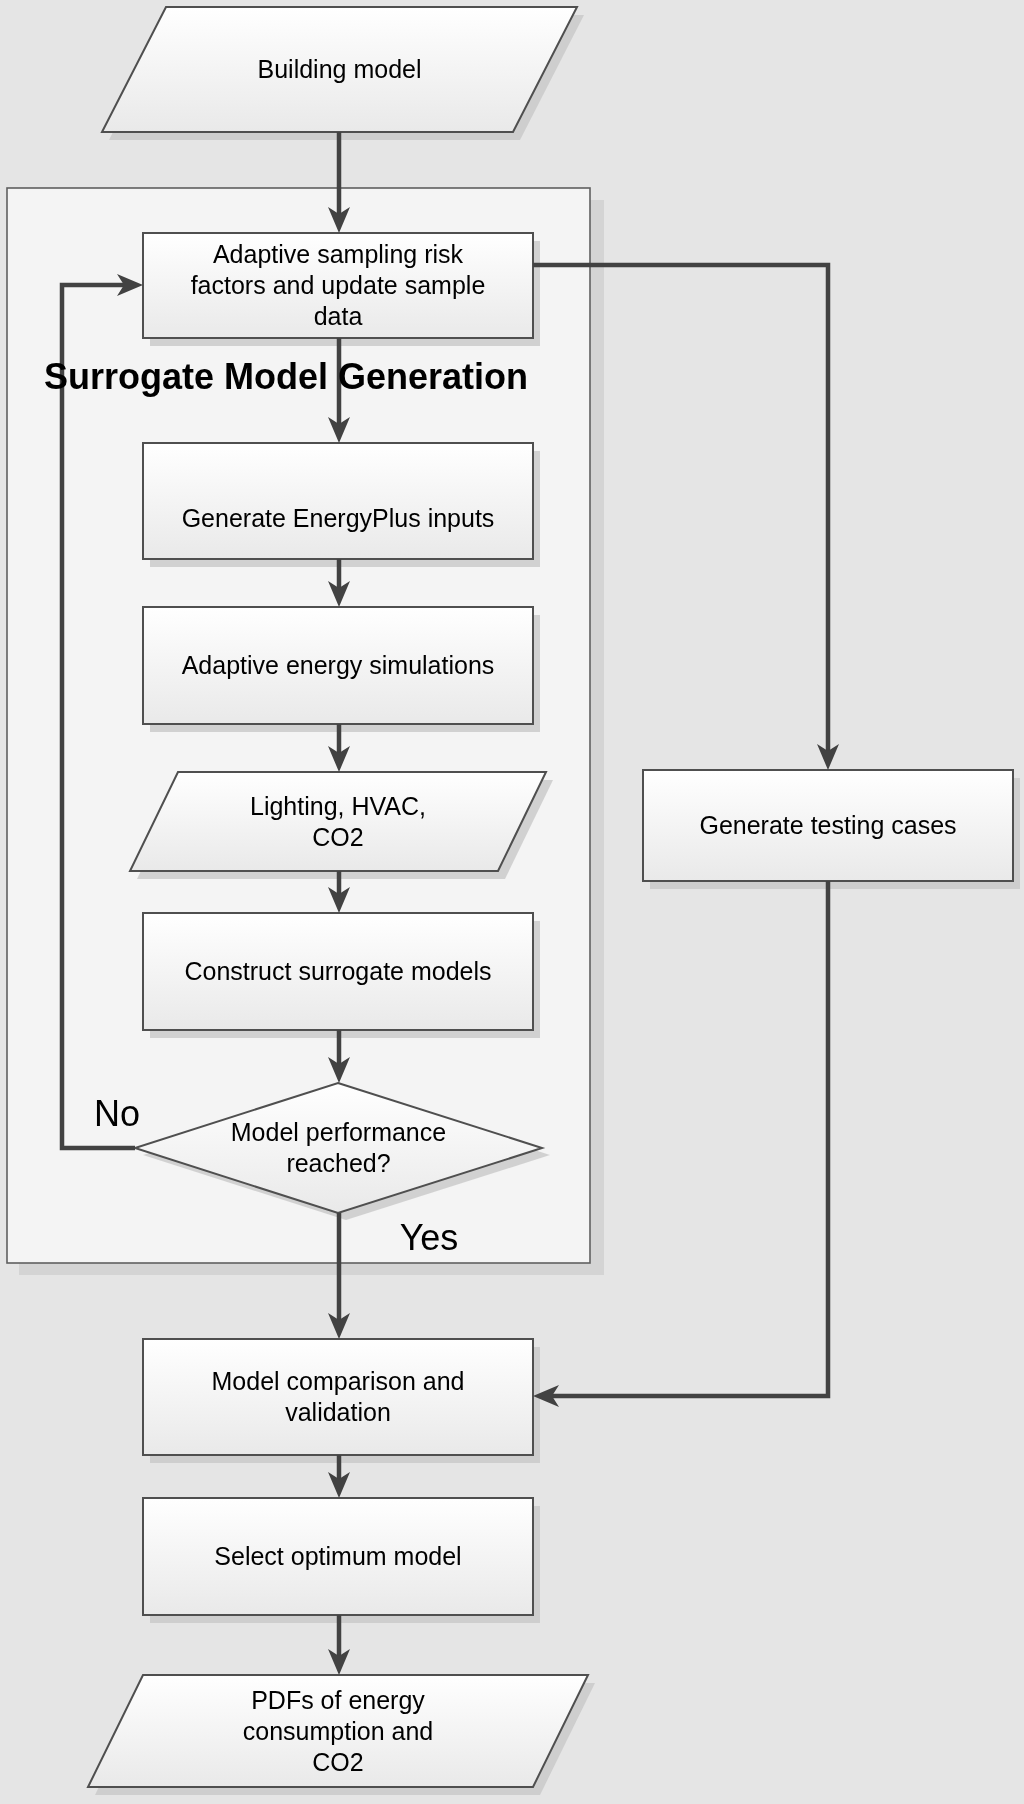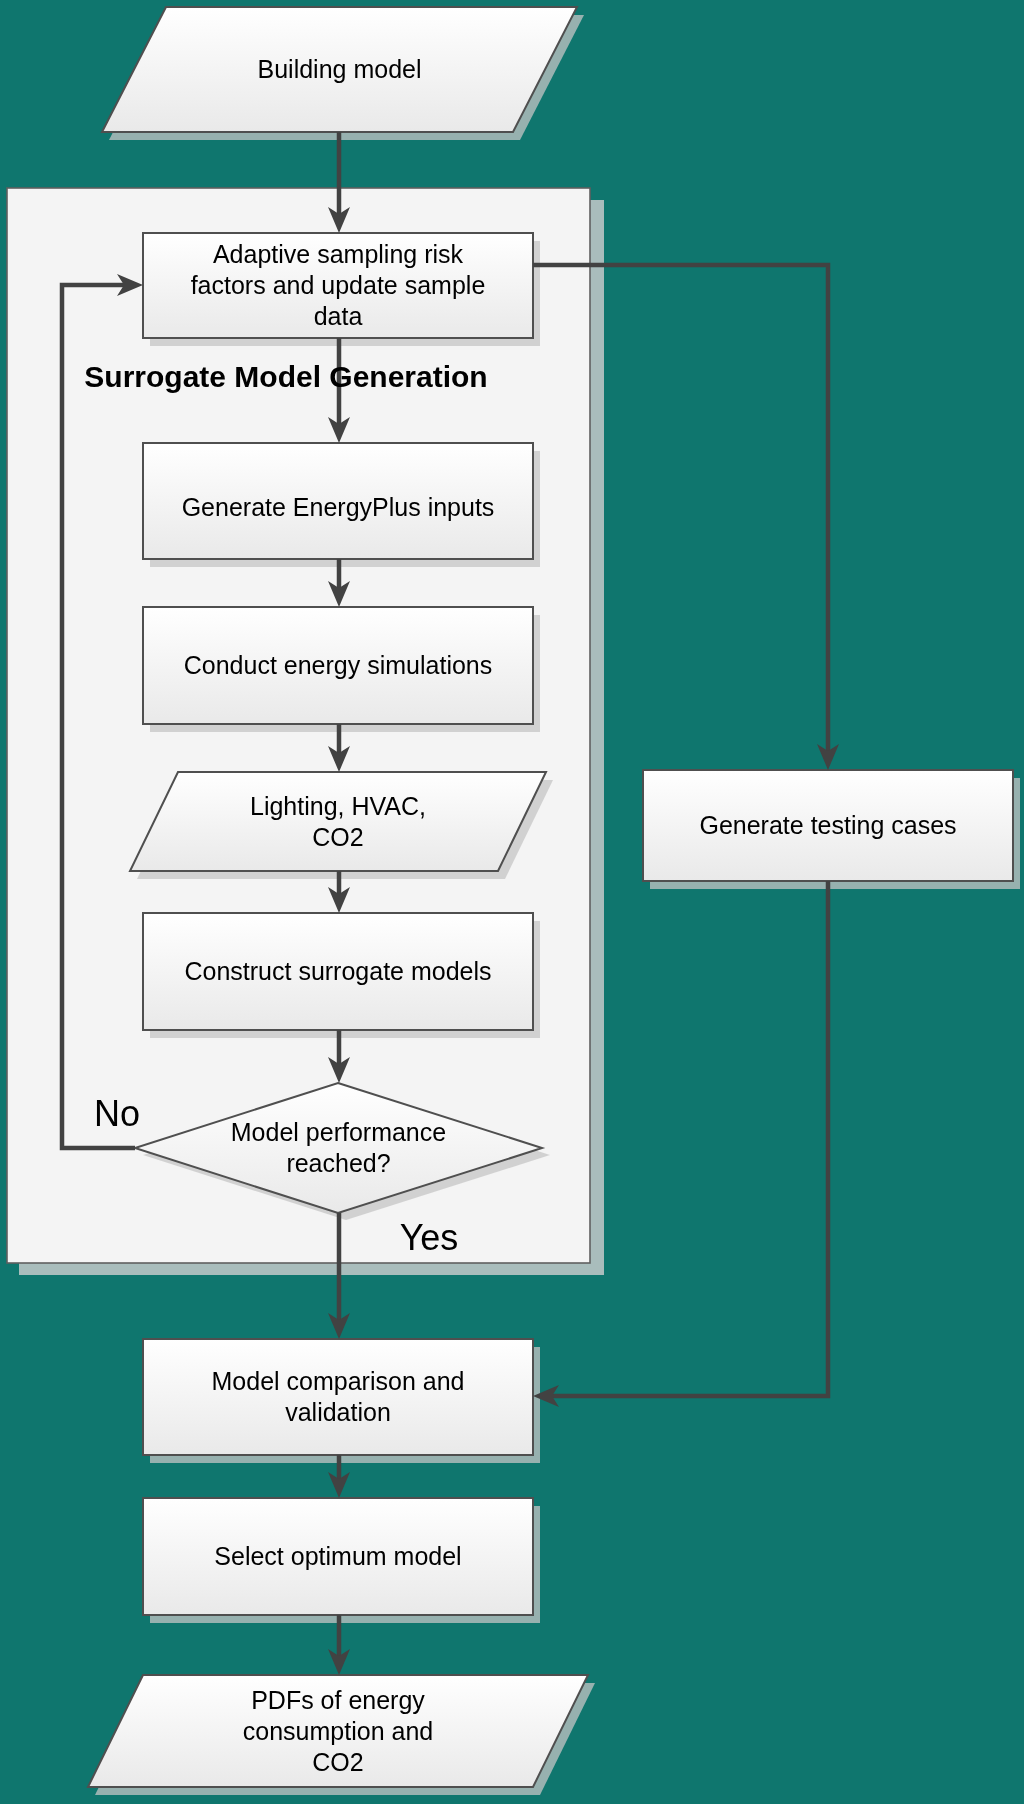--- a/index.html
+++ b/index.html
@@ -1,36 +1,36 @@
 <!DOCTYPE html>
 <html><head>
 <meta charset="utf-8">
 <style>
   html,body { margin:0; padding:0; background:#ffffff; }
   #canvas {
     position:relative;
     width:1024px; height:1804px;
-    background:#0f766e;
+    background:#e5e5e5;
     font-family:"Liberation Sans","DejaVu Sans",sans-serif;
     color:#000000;
     overflow:hidden;
   }
   #shapes { position:absolute; left:0; top:0; }
   .shadow   { fill:#c6c6c6; stroke:none; opacity:0.75; }
   .proc     { stroke:#4f4f4f; stroke-width:2; }
   .bigbox   { fill:#f4f4f4; stroke:#5f5f5f; stroke-width:1.6; }
   .bigboxsh { fill:#cfcfcf; stroke:none; opacity:0.8; }
   .conn     { fill:none; stroke:#424242; stroke-width:4.5; }
   .ah       { fill:#424242; stroke:none; }
   .lbl {
     position:absolute; display:flex; align-items:center; justify-content:center;
     text-align:center; font-size:25px; line-height:1.24; color:#000;
   }
   .lbl > span { display:inline-block; }
-  .section-title { font-weight:bold; font-size:30px; }
+  .section-title { font-weight:bold; font-size:36px; }
   .edge-lbl { font-size:36px; }
 </style>
 </head>
 <body>
 
 <div id="canvas">
 
   <svg id="shapes" width="1024" height="1804" viewBox="0 0 1024 1804">
     <defs>
       <linearGradient id="gBox" x1="0" y1="0" x2="0" y2="1">
@@ -107,26 +107,26 @@
   </div>
 
   <div class="lbl" style="left:143px; top:233px; width:390px; height:105px;">
     <span style="max-width:330px;">Adaptive sampling risk factors and update sample data</span>
   </div>
 
   <div class="lbl section-title" style="left:36px; top:356px; width:500px; height:42px;">
     <span>Surrogate Model Generation</span>
   </div>
 
-  <div class="lbl" style="left:143px; top:449px; width:390px; height:116px;align-items:center;">
+  <div class="lbl" style="left:143px; top:460px; width:390px; height:116px;align-items:center;">
     <span>Generate EnergyPlus inputs</span>
   </div>
 
   <div class="lbl" style="left:143px; top:607px; width:390px; height:117px;">
-    <span>Conduct energy simulations</span>
+    <span>Adaptive energy simulations</span>
   </div>
 
   <div class="lbl" style="left:130px; top:772px; width:416px; height:99px;">
     <span style="max-width:210px;">Lighting, HVAC, CO2</span>
   </div>
 
   <div class="lbl" style="left:143px; top:913px; width:390px; height:117px;">
     <span>Construct surrogate models</span>
   </div>
 

